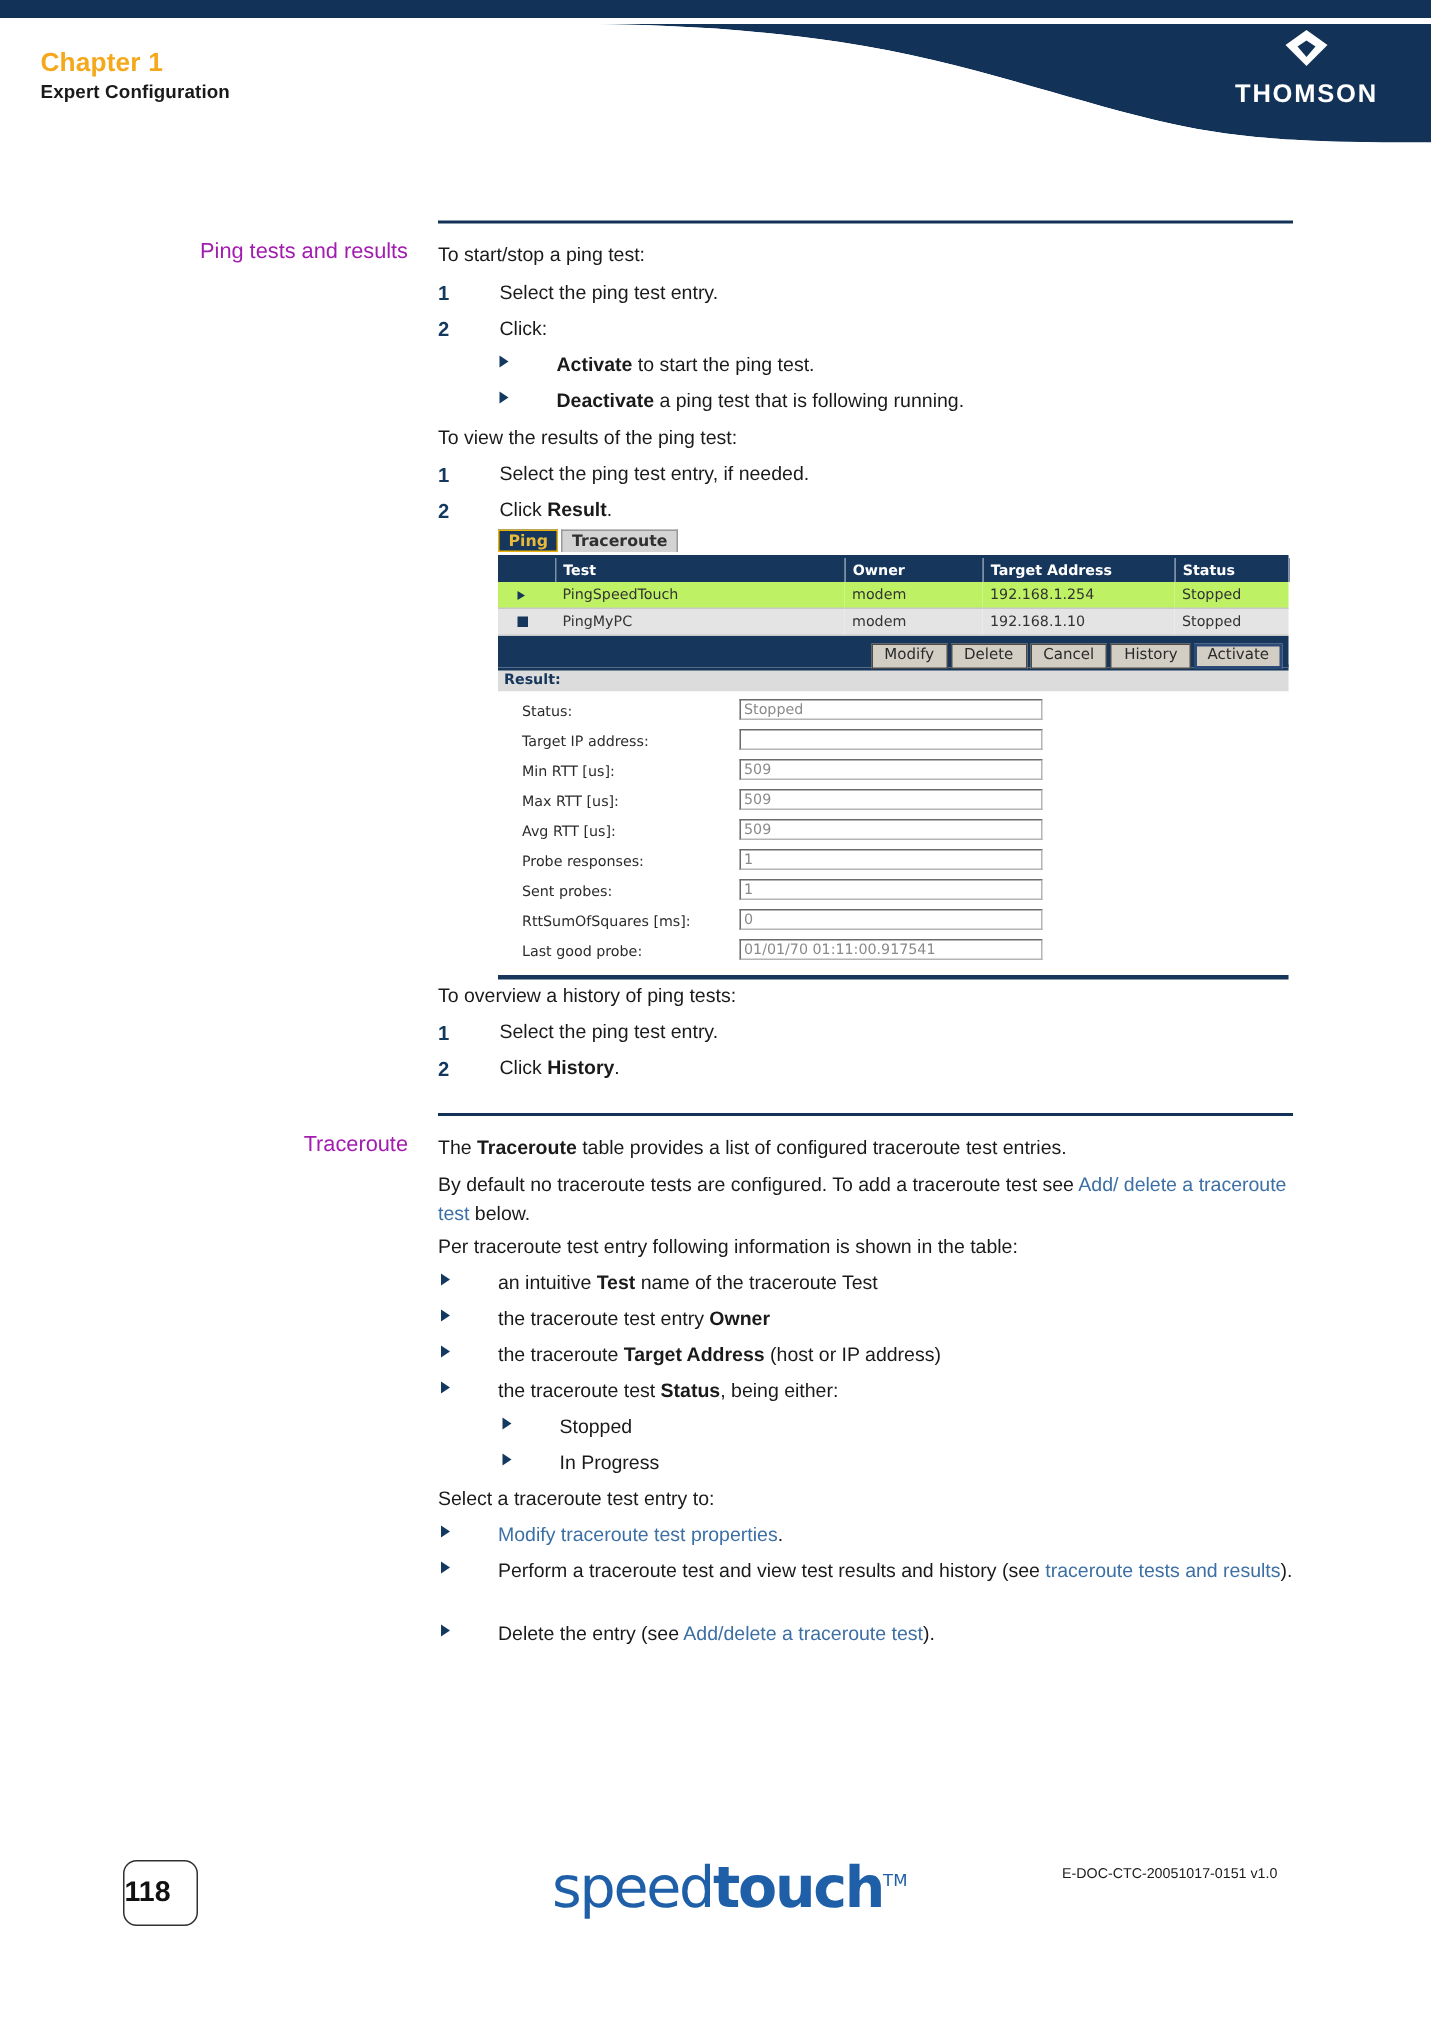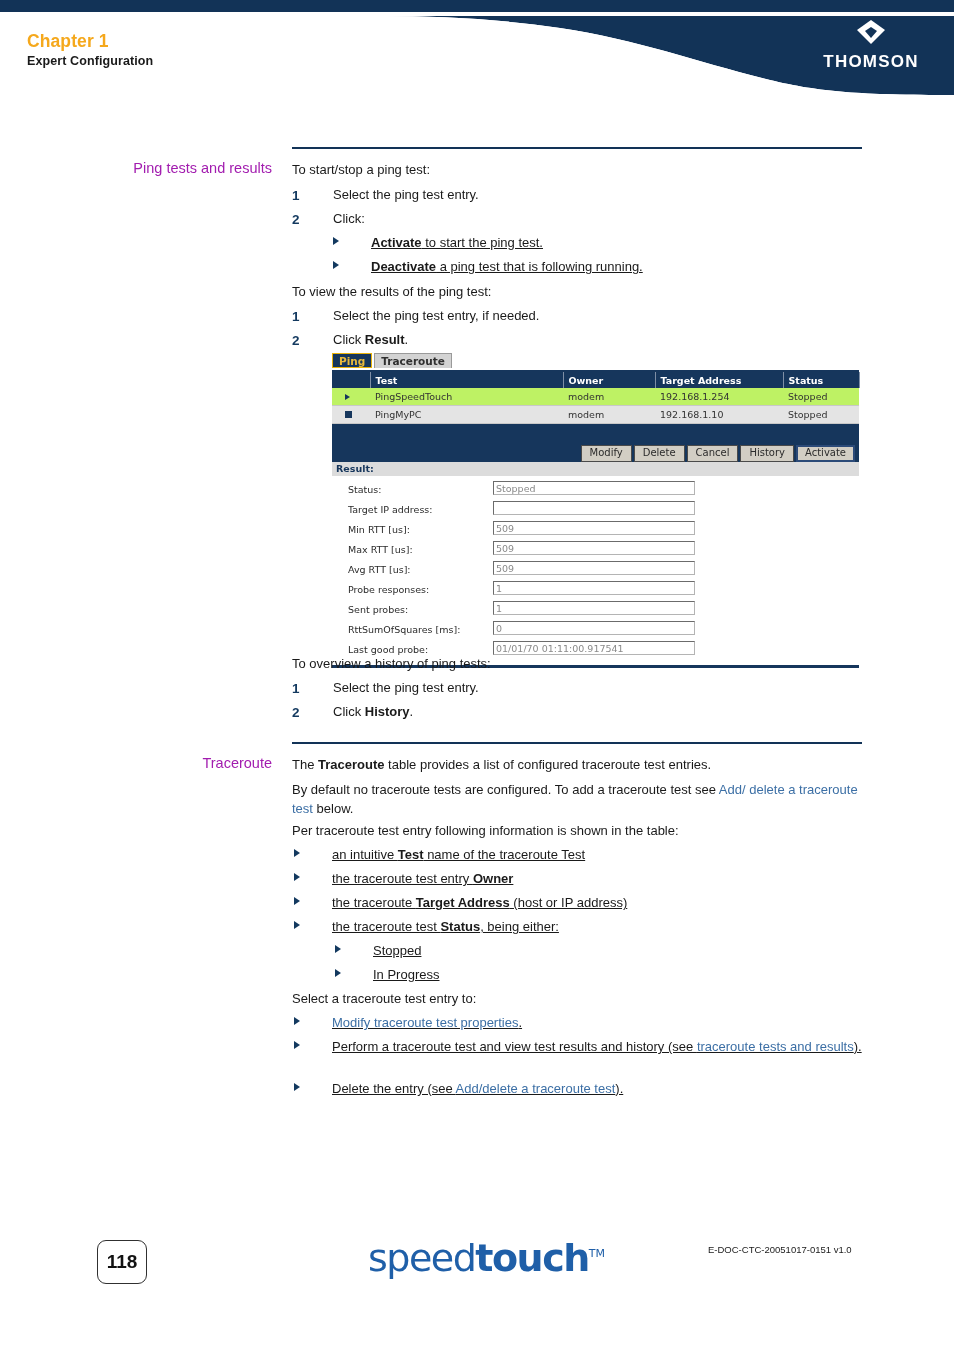--- a/index.html
+++ b/index.html
@@ -118,21 +118,20 @@
     left: 0;
     top: 3px;
     width: 0; height: 0;
     border-left: 6px solid #13395f;
     border-top: 4.5px solid transparent;
     border-bottom: 4.5px solid transparent;
   }
   .bullet-item .btxt {
     display: block;
     margin-left: 38px;
-    text-decoration: underline;
   }
   b, .bold { font-weight: bold; }
   .link { color: #3c6fa5; }
 
   
   .widget {
     position: absolute;
     left: 332px;
     top: 353px;
     width: 527px;
@@ -202,21 +201,21 @@
   }
   .sel-square {
     width: 7px; height: 7px;
     background: #16365c;
     margin-left: 8px;
   }
   .btn-bar {
     background: #16365c;
     height: 21px;
     text-align: right;
-    padding: 17px 3px;
+    padding: 0 3px;
     box-sizing: border-box;
     border-bottom: 2px solid #16365c;
   }
   .wbtn {
     display: inline-block;
     background: #d2cec4;
     border: 1px solid #4a4a4a;
     color: #2b2b2b;
     font-size: 10px;
     padding: 1px 8px 2px 8px;
@@ -273,28 +272,27 @@
   }
   .widget-bottom {
     height: 3px;
     background: #16365c;
     margin-top: 2px;
   }
 
   
   .pagebox {
     position: absolute;
-    left: 97px;
+    left: 82px;
     top: 1240px;
     width: 48px;
     height: 42px;
     border: 1.5px solid #303030;
     border-radius: 9px;
     background: #ffffff;
-    text-align: center;
     line-height: 42px;
     font-size: 19px;
     font-weight: bold;
     color: #111111;
   }
   .speedtouch {
     position: absolute;
     left: 368px;
     top: 1236px;
     font-size: 38px;

